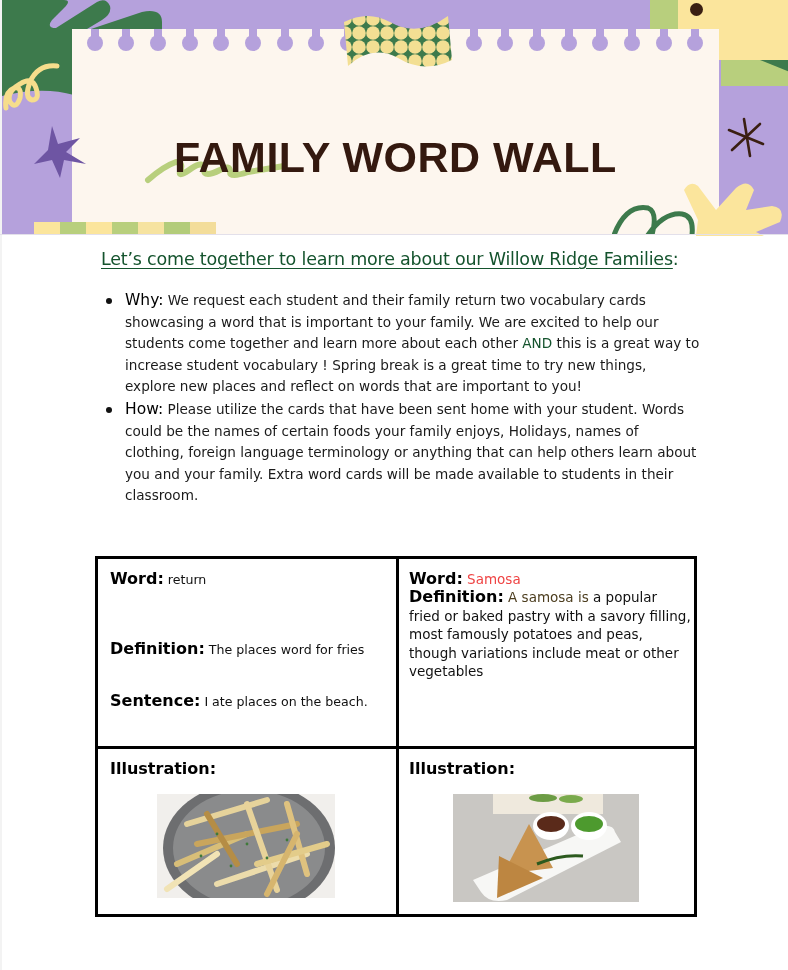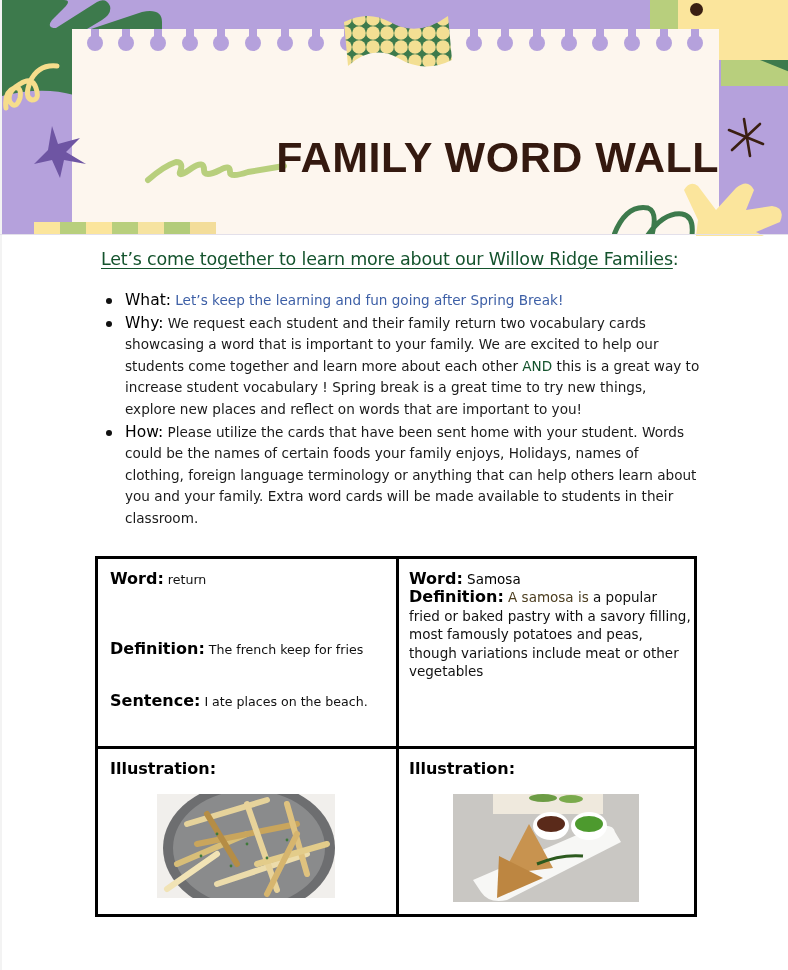--- a/index.html
+++ b/index.html
@@ -14,21 +14,21 @@
   .green-blob { position:absolute; left:0; top:0; }
   .hole { position:absolute; top:29px; width:16px; height:24px; }
   .hole .stem { position:absolute; left:4px; top:0; width:8px; height:10px; background:#b5a1dc; }
   .hole .ball { position:absolute; left:0; top:6px; width:16px; height:16px; border-radius:50%; background:#b5a1dc; }
   .yellow-block { position:absolute; left:668px; top:0; width:120px; height:60px; background:#fbe59c; }
   .green-tile-top { position:absolute; left:648px; top:0; width:28px; height:29px; background:#b8cf7d; }
   .green-tile-right { position:absolute; left:719px; top:60px; width:69px; height:26px; background:#b8cf7d; }
   .dot { position:absolute; left:688px; top:3px; width:13px; height:13px; border-radius:50%; background:#3a1f12; }
   .checker { position:absolute; left:34px; top:222px; height:12px; display:flex; }
   .checker span { display:block; width:26px; height:12px; }
-  .title { position:absolute; left:72px; top:104px; width:647px; text-align:right;
+  .title { position:absolute; left:72px; top:104px; width:647px; text-align:center;
            font-family:"Liberation Sans", sans-serif; font-weight:bold; font-size:43px;
            color:#34190f; letter-spacing:0.5px; }
   .deco { position:absolute; }
 
   
   .intro-heading { position:absolute; left:101px; top:249px; font-size:17.5px; color:#14532d;
                    font-family:"DejaVu Sans", sans-serif; letter-spacing:-0.2px; }
   .intro-heading .ul { text-decoration:underline; text-underline-offset:3px; }
   .bullets { position:absolute; left:100px; top:290px; width:600px; margin:0; padding:0; list-style:none; }
   .bullets li { position:relative; padding-left:25px; font-size:13.6px; line-height:21.6px; color:#1a1a1a; margin-bottom:1px; }
@@ -36,21 +36,21 @@
   .bullets .lbl { font-size:15.5px; color:#000; font-weight:500; }
   .what-text { color:#3d5fa6; }
   .and-text { color:#14532d; }
 
   
   .word-table { position:absolute; left:95px; top:556px; width:602px; height:361px; border:3px solid #000; box-sizing:border-box; }
   .vline { position:absolute; left:298px; top:0; width:3px; height:100%; background:#000; }
   .hline { position:absolute; left:0; top:187px; width:100%; height:3px; background:#000; }
   .cell { position:absolute; font-size:12.6px; line-height:18.3px; color:#111; }
   .cell .k { font-weight:bold; color:#000; font-size:16px; }
-  .samosa-val { color:#000000;margin-top:48px; }
+  .samosa-val { color:#ef4444;margin-top:48px; }
   .samosa-def-accent { color:#4c3d1e; }
   .photo { position:absolute; overflow:hidden; }
 </style>
 </head>
 <body>
 
 <div class="page-edge"></div>
 
 <div class="banner">
 
@@ -190,46 +190,41 @@
 <h1 class="title">FAMILY WORD WALL</h1>
 <div class="banner-bottom-line"></div>
 
 <div class="intro-heading">
   <span class="ul">Let’s come together to learn more about our Willow Ridge Families</span><span>:</span>
 </div>
 
 <ul class="bullets">
   <li>
     <span class="bdot"></span>
-    <span class="lbl">What:</span>
-    <span class="what-text">Let’s keep the learning and fun going after Spring Break!</span>
-  </li>
-  <li>
-    <span class="bdot"></span>
     <span class="lbl">Why:</span>
     <span>We request each student and their family return two vocabulary cards showcasing a word that is important to your family. We are excited to help our students come together and learn more about each other </span><span class="and-text">AND</span><span> this is a great way to increase student vocabulary ! Spring break is a great time to try new things, explore new places and reflect on words that are important to you!</span>
   </li>
   <li>
     <span class="bdot"></span>
     <span class="lbl">How:</span>
     <span>Please utilize the cards that have been sent home with your student. Words could be the names of certain foods your family enjoys, Holidays, names of clothing, foreign language terminology or anything that can help others learn about you and your family. Extra word cards will be made available to students in their classroom.</span>
   </li>
 </ul>
 
 <div class="word-table">
   <div class="vline"></div>
   <div class="hline"></div>
 
   <div class="cell" style="left:12px;top:11px;">
     <span class="k">Word:</span>
     <span>return</span>
   </div>
   <div class="cell" style="left:12px;top:81px;">
     <span class="k">Definition:</span>
-    <span>The french keep for fries</span>
+    <span>The places word for fries</span>
   </div>
   <div class="cell" style="left:12px;top:133px;">
     <span class="k">Sentence:</span>
     <span>I ate places on the beach.</span>
   </div>
 
   <div class="cell" style="left:311px;top:11px;width:282px;">
     <div style="font-size:13.5px;">
       <span class="k">Word:</span>
       <span class="samosa-val">Samosa</span>

